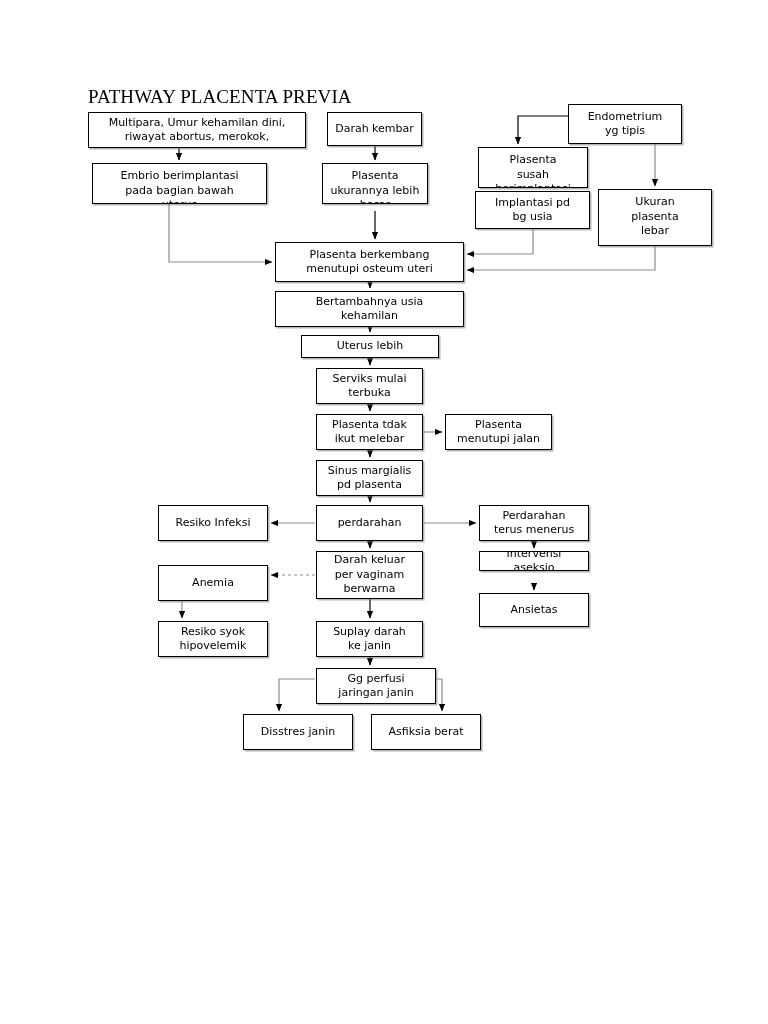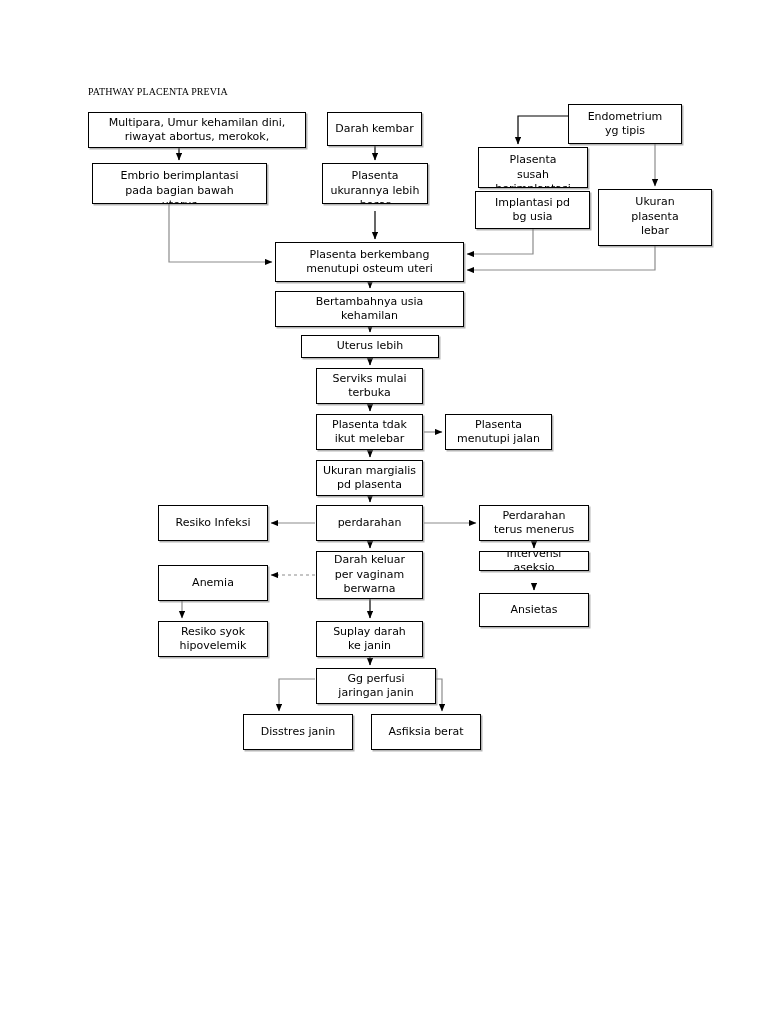--- a/index.html
+++ b/index.html
@@ -13,21 +13,21 @@
     height: 1024px;
     background: #ffffff;
     overflow: hidden;
     font-family: "DejaVu Sans", sans-serif;
   }
   #title {
     position: absolute;
     left: 88px;
     top: 86px;
     font-family: "Liberation Serif", serif;
-    font-size: 10px;
+    font-size: 19px;
     letter-spacing: 0.1px;
     color: #000000;
     white-space: nowrap;
   }
   .node {
     position: absolute;
     box-sizing: border-box;
     border: 1.3px solid #000000;
     background: #ffffff;
     color: #000000;
@@ -178,21 +178,21 @@
       </div>
       <div class="node" style="left: 316px; top: 414px; width: 107px; height: 36px;">
         <span class="txt">Plasenta tdak
 ikut melebar</span>
       </div>
       <div class="node" style="left: 445px; top: 414px; width: 107px; height: 36px;">
         <span class="txt">Plasenta
 menutupi jalan</span>
       </div>
       <div class="node" style="left: 316px; top: 460px; width: 107px; height: 36px;">
-        <span class="txt">Ukuran margialis
+        <span class="txt">Sinus margialis
 pd plasenta</span>
       </div>
       <div class="node" style="left: 316px; top: 505px; width: 107px; height: 36px;">
         <span class="txt">perdarahan</span>
       </div>
       <div class="node" style="left: 158px; top: 505px; width: 110px; height: 36px;">
         <span class="txt">Resiko Infeksi</span>
       </div>
       <div class="node" style="left: 479px; top: 505px; width: 110px; height: 36px;">
         <span class="txt">Perdarahan

